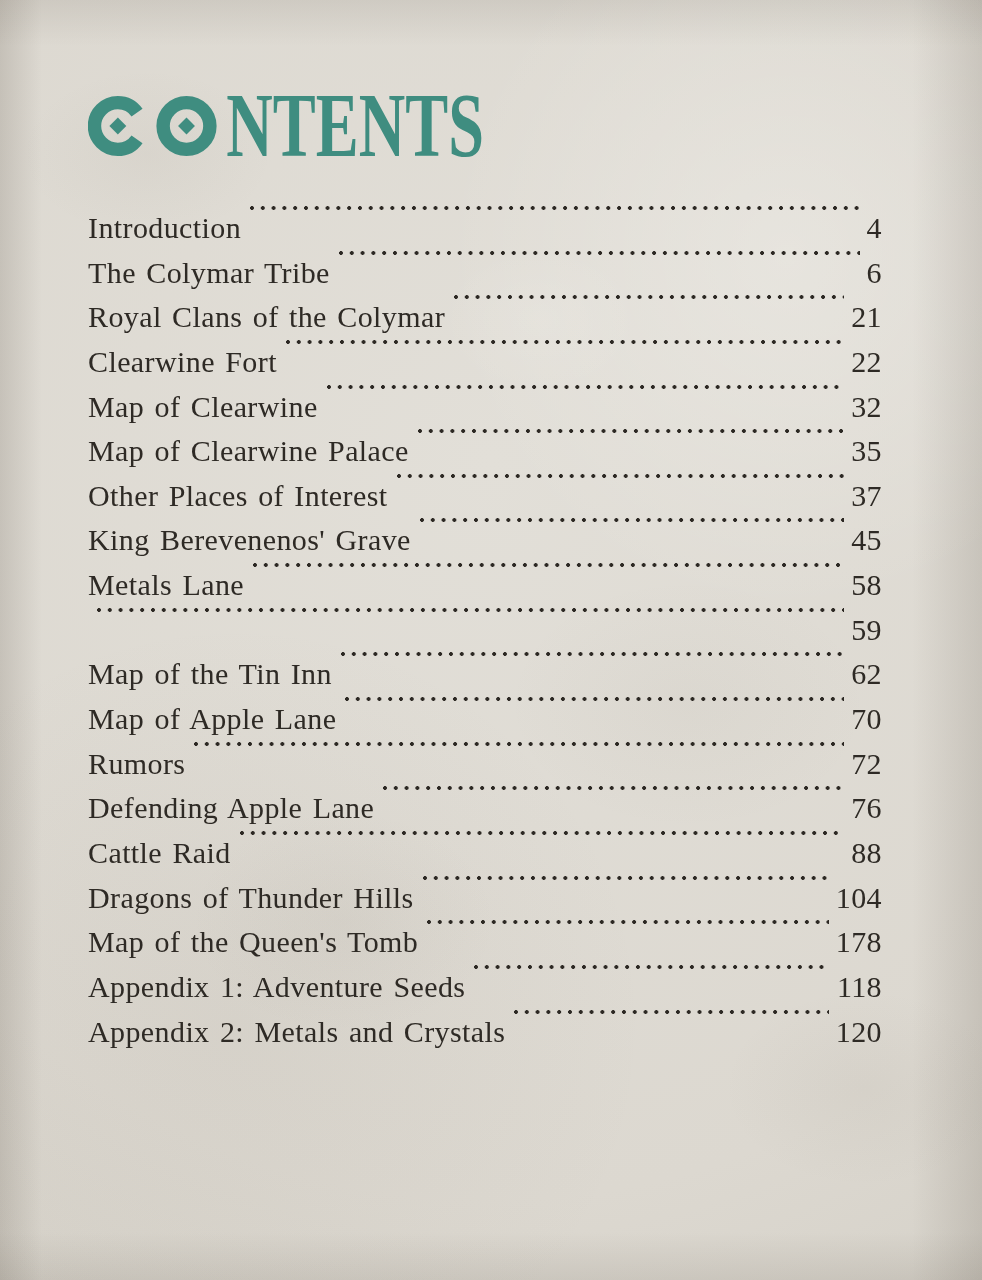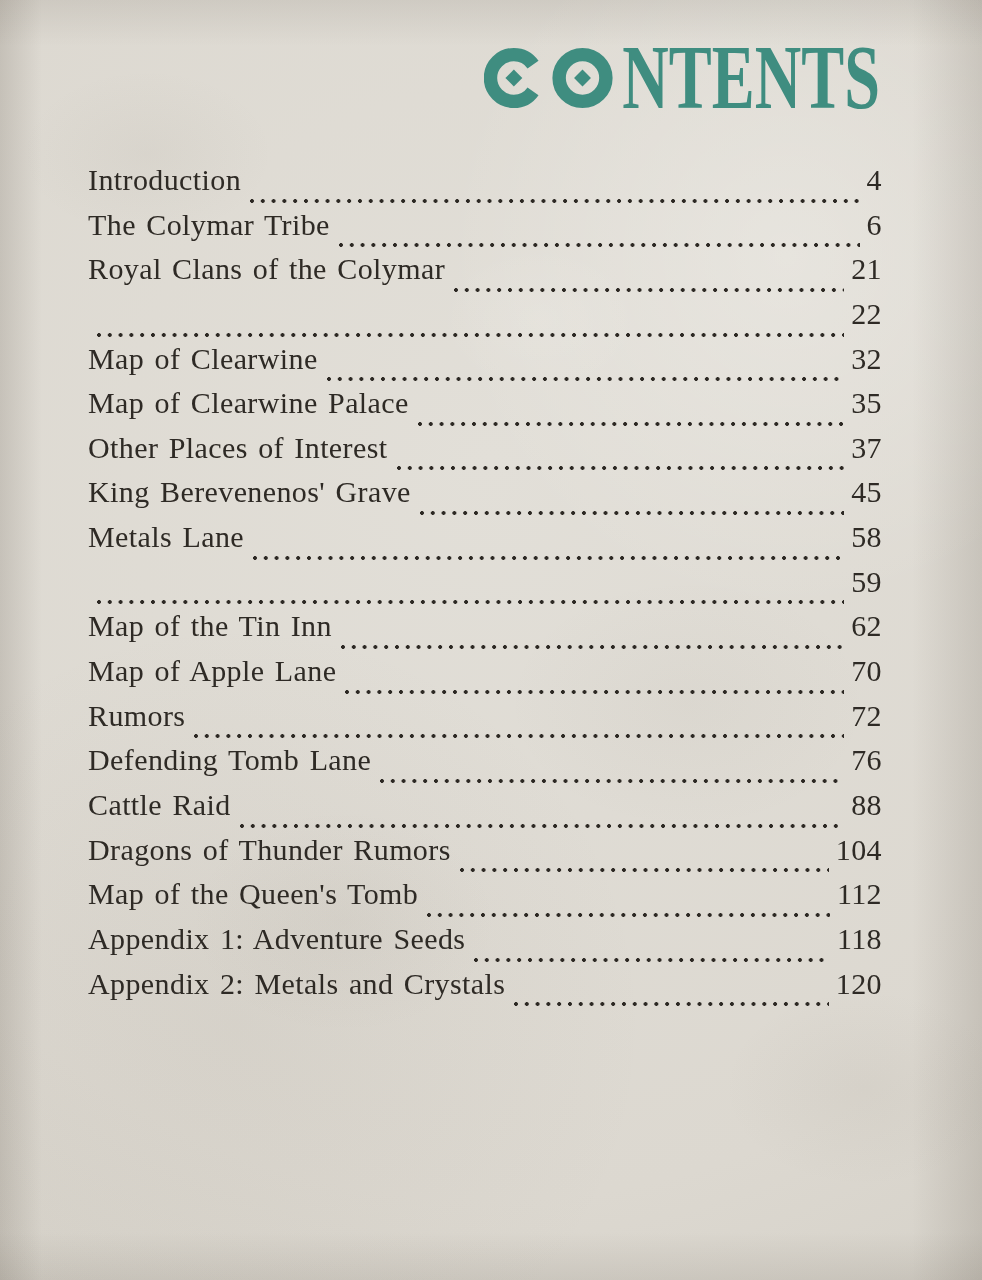--- a/index.html
+++ b/index.html
@@ -41,36 +41,36 @@
       radial-gradient(200px 140px at 88% 85%, rgba(110,100,86,0.06), rgba(110,100,86,0) 70%),
       radial-gradient(150px 110px at 55% 25%, rgba(255,255,250,0.10), rgba(255,255,250,0) 70%);
   }
   .content {
     position: relative;
     box-sizing: border-box;
     padding: 0 100px 0 88px;
   }
   
   .title-wrap {
-    padding-top: 40px;
-    text-align: right;
+    padding-top: 88px;
+    text-align: left;
     height: 72px;
   }
   .title-svg {
     width: 398px;
     height: 72px;
     display: inline-block;
   }
   
   .toc {
     margin-top: 46px;
   }
   .toc-row {
     display: flex;
-    align-items: flex-end;
+    align-items: flex-start;
     height: 44.65px;
     line-height: 44.65px;
     font-size: 30px;
     letter-spacing: 0.4px;
     word-spacing: 2.5px;
     white-space: nowrap;
   }
   .toc-label {
     flex: 0 0 auto;
   }
@@ -132,20 +132,21 @@
     <span class="toc-page">6</span>
   </div>
 
   <div class="toc-row">
     <span class="toc-label">Royal Clans of the Colymar</span>
     <span class="toc-leader"></span>
     <span class="toc-page">21</span>
   </div>
 
   <div class="toc-row">
+    <span class="toc-label">Clearwine Fort</span>
     <span class="toc-leader"></span>
     <span class="toc-page">22</span>
   </div>
 
   <div class="toc-row">
     <span class="toc-label">Map of Clearwine</span>
     <span class="toc-leader"></span>
     <span class="toc-page">32</span>
   </div>
 
@@ -191,42 +192,42 @@
     <span class="toc-page">70</span>
   </div>
 
   <div class="toc-row">
     <span class="toc-label">Rumors</span>
     <span class="toc-leader"></span>
     <span class="toc-page">72</span>
   </div>
 
   <div class="toc-row">
-    <span class="toc-label">Defending Tomb Lane</span>
+    <span class="toc-label">Defending Apple Lane</span>
     <span class="toc-leader"></span>
     <span class="toc-page">76</span>
   </div>
 
   <div class="toc-row">
     <span class="toc-label">Cattle Raid</span>
     <span class="toc-leader"></span>
     <span class="toc-page">88</span>
   </div>
 
   <div class="toc-row">
-    <span class="toc-label">Dragons of Thunder Rumors</span>
+    <span class="toc-label">Dragons of Thunder Hills</span>
     <span class="toc-leader"></span>
     <span class="toc-page">104</span>
   </div>
 
 
   <div class="toc-row">
     <span class="toc-label">Map of the Queen's Tomb</span>
     <span class="toc-leader"></span>
-    <span class="toc-page">112</span>
+    <span class="toc-page">178</span>
   </div>
 
   <div class="toc-row">
     <span class="toc-label">Appendix 1: Adventure Seeds</span>
     <span class="toc-leader"></span>
     <span class="toc-page">118</span>
   </div>
 
   <div class="toc-row">
     <span class="toc-label">Appendix 2: Metals and Crystals</span>

